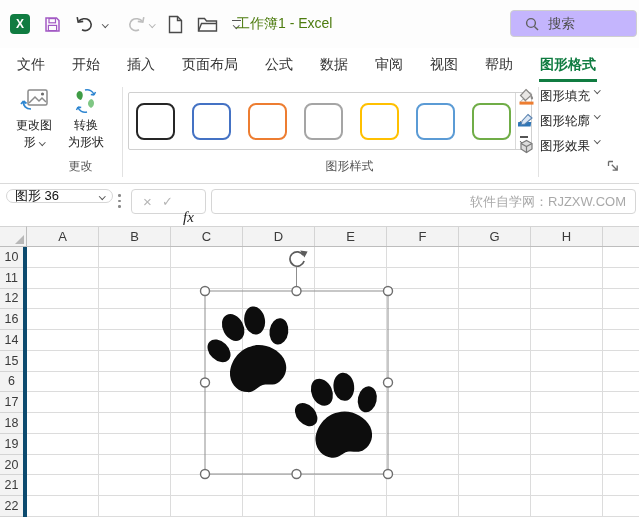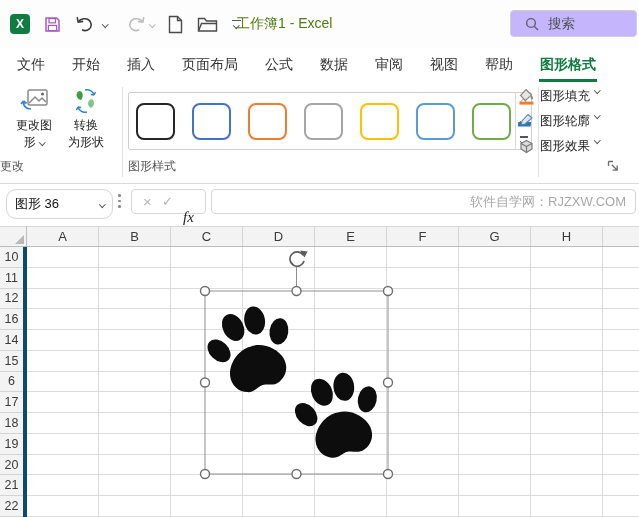--- a/index.html
+++ b/index.html
@@ -25,38 +25,38 @@
     display:flex; align-items:center; gap:9px; padding-left:14px; color:#4f4f4f; font-size:13.5px; }
   
   .tabsrow { position:absolute; left:0; top:48px; width:639px; height:34px; display:flex;
     align-items:stretch; padding-left:16px; gap:25px; background:#fff; }
   .tab { display:flex; align-items:center; font-size:14px; color:#333; cursor:default; padding:0 1px; }
   .tab.active { color:#107C41; font-weight:700; box-shadow:inset 0 -3px 0 #107C41; }
   
   .ribbon { position:absolute; left:0; top:82px; width:639px; height:102px; background:#fff;
     border-bottom:1px solid #dadada; }
   .grp-sep { position:absolute; top:5px; height:90px; width:1px; background:#e2e2e2; }
-  .grp-label { position:absolute; top:76px; font-size:12px; color:#555; text-align:left; }
+  .grp-label { position:absolute; top:76px; font-size:12px; color:#555; text-align:center;padding-left:39px; }
   .bigbtn { position:absolute; top:4px; display:flex; flex-direction:column; align-items:center;
     gap:2px; font-size:12px; color:#222; line-height:15px; text-align:center; }
   .bigbtn .ic { height:30px; display:flex; align-items:center; }
   .gallery { position:absolute; left:128px; top:10px; width:404px; height:58px;
     border:1px solid #d0d0d0; border-radius:2px; background:#fff; display:flex; }
   .swatches { flex:1; display:flex; align-items:center; gap:17px; padding-left:7px; }
   .swatch { width:39px; height:37px; border-radius:8px; border:2px solid #000; background:#fff; }
   .swatch.first { border-width:2.5px; }
   .gscroll { width:16px; border-left:1px solid #d9d9d9; display:flex; flex-direction:column; }
   .gscroll .sc { flex:1; display:flex; align-items:center; justify-content:center; flex-direction:column; gap:1px; }
   .morebar { width:8px; height:1.5px; background:#555; }
   .fmtbtn { position:absolute; left:518px; height:20px; display:flex; align-items:flex-start; gap:5px;
     font-size:12.5px; color:#222; }
   .launcher { position:absolute; left:607px; top:78px; }
   
   .fbar { position:absolute; left:0; top:185px; width:639px; height:31px; background:#fff; }
-  .namebox { position:absolute; left:6px; top:4px; width:107px; height:30px; border:1px solid #d6d6d6;
+  .namebox { position:absolute; left:6px; top:4px; width:107px; height:14px; border:1px solid #d6d6d6;
     border-radius:10px; display:flex; align-items:center; padding:0 8px; font-size:13px; color:#111; }
   .namebox .chev { margin-left:auto; }
   .dots { position:absolute; left:118px; top:9px; display:flex; flex-direction:column; gap:3px; }
   .dots i { width:2.5px; height:2.5px; border-radius:50%; background:#8a8a8a; }
   .fxbox { position:absolute; left:131px; top:4px; width:75px; height:25px; border:1px solid #d6d6d6;
     border-radius:4px; display:flex; align-items:center; justify-content:space-around; padding:0 6px; }
   .fxbox .x { color:#b5b5b5; font-size:15px; }
   .fxbox .ck { color:#b5b5b5; font-size:13px; }
   .fxbox .fx { font-family:"Liberation Serif","DejaVu Serif",serif; font-style:italic; font-size:15px; color:#222;margin-top:32px; }
   .finput { position:absolute; left:211px; top:4px; width:425px; height:25px; border:1px solid #d6d6d6;

